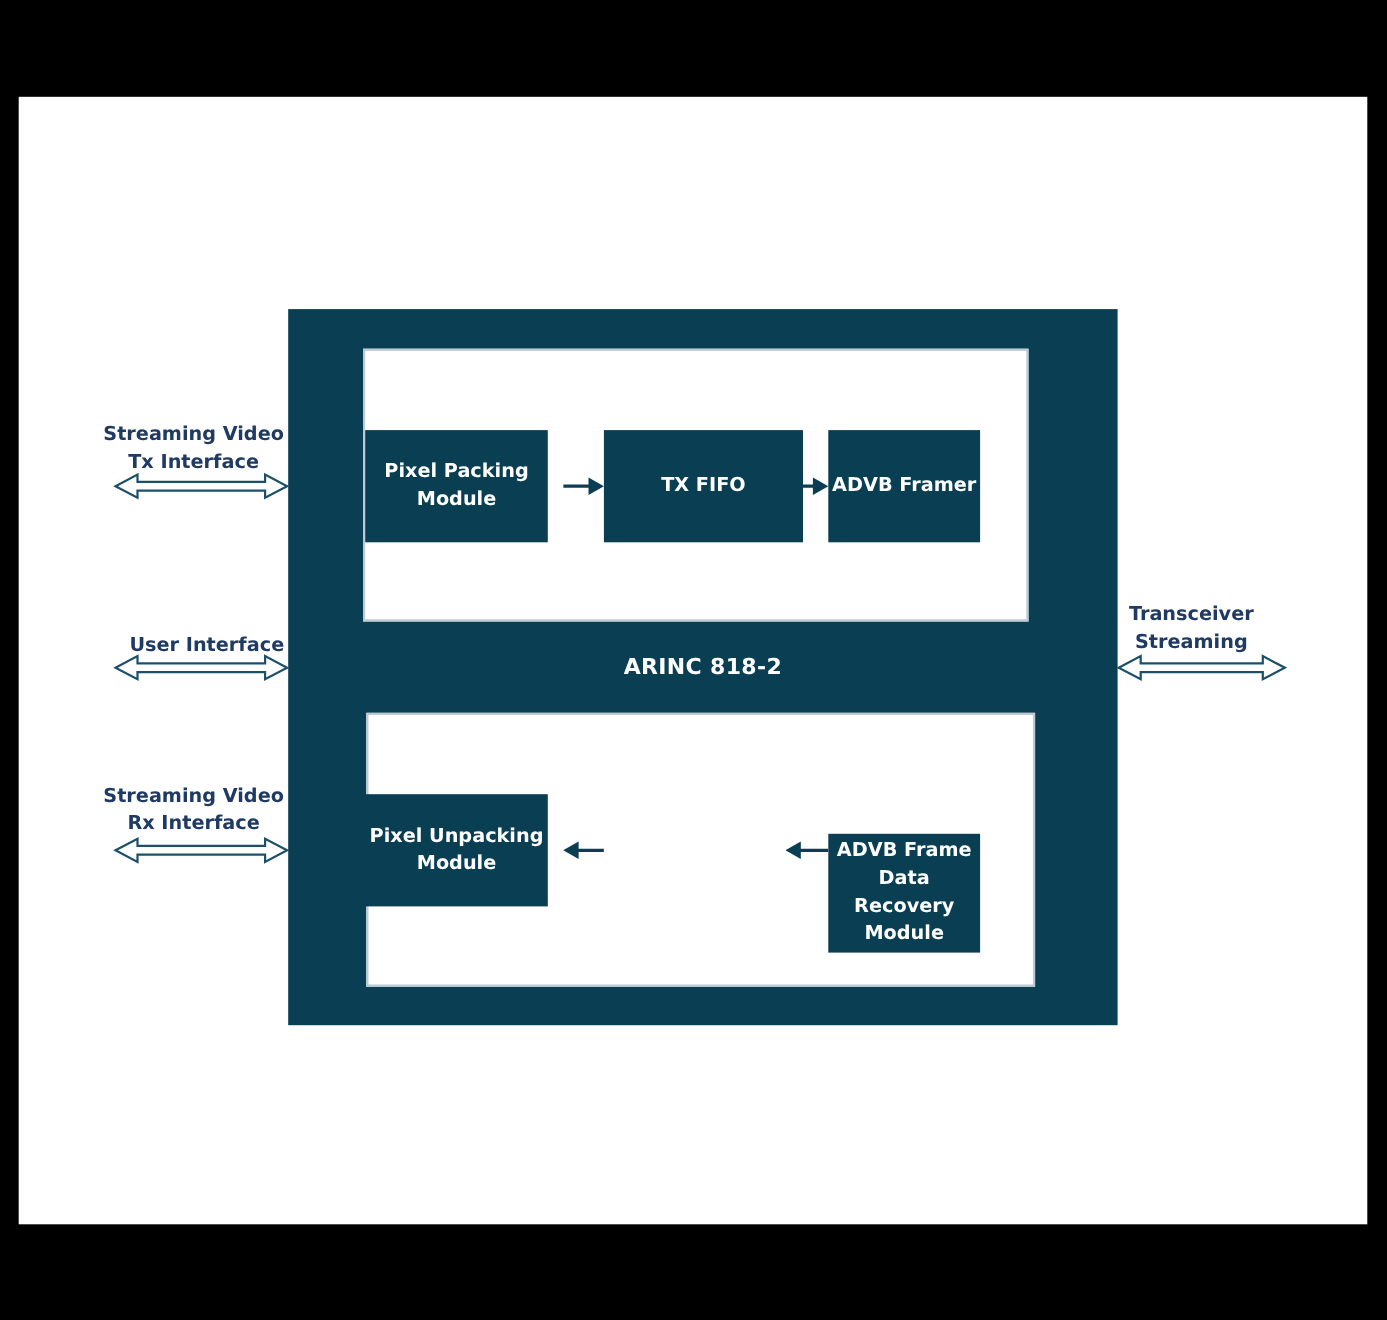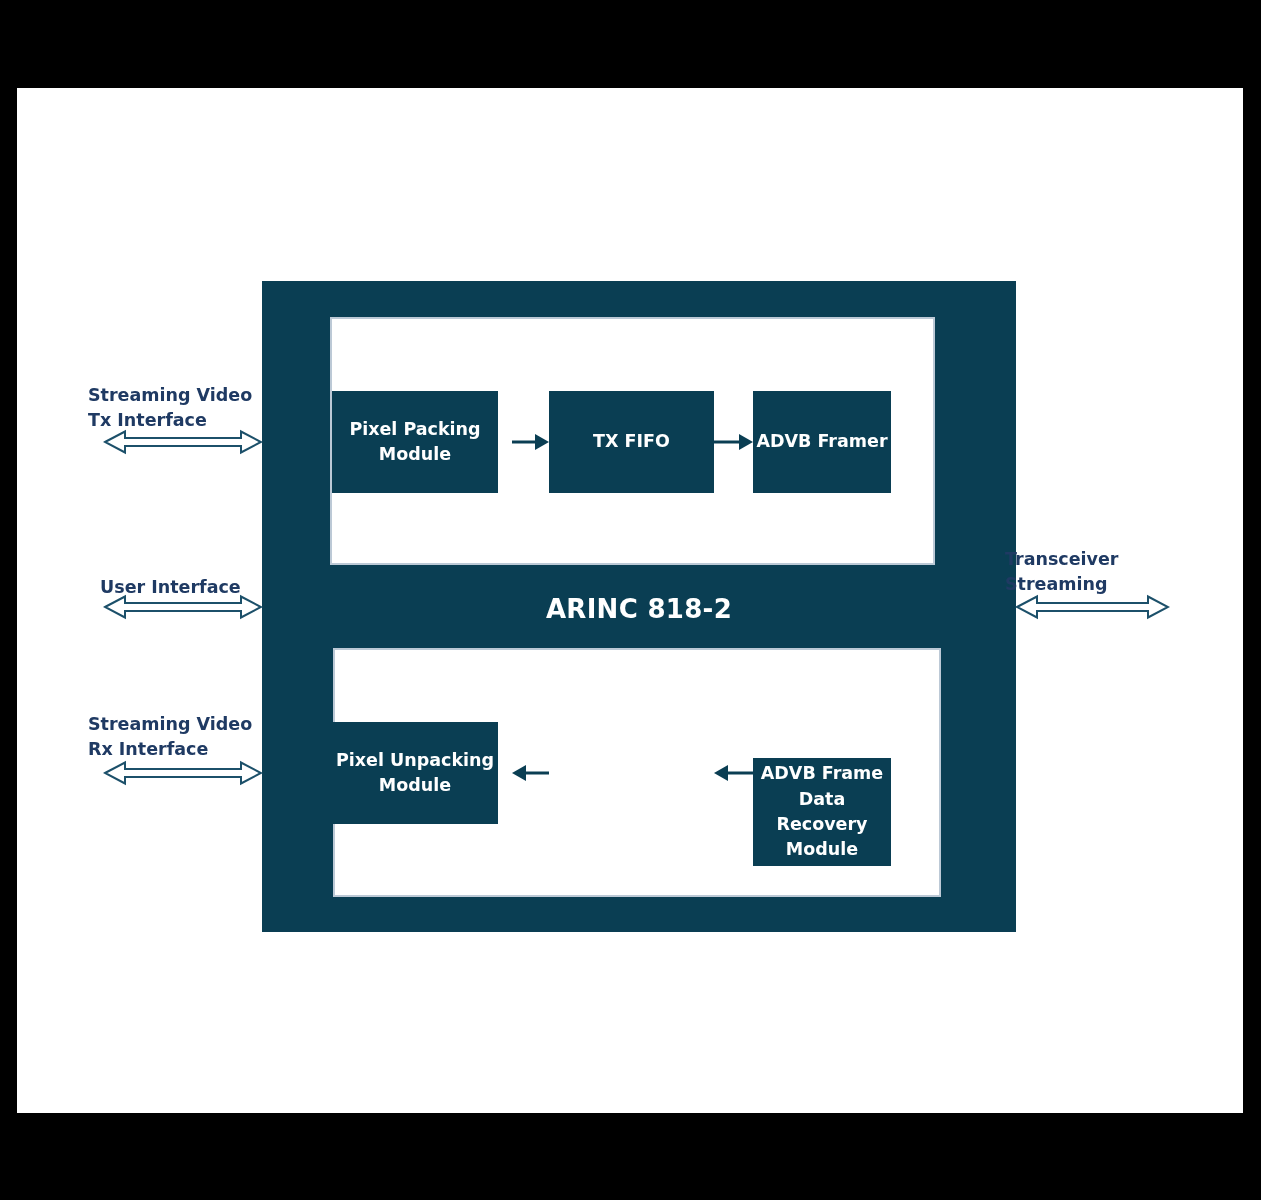--- a/index.html
+++ b/index.html
@@ -14,37 +14,37 @@
   .outer-block{
     left:262px;top:281px;width:754px;height:651px;background:var(--block-fill,#0a3e53);
   }
   .inner-panel{
     background:var(--panel-fill,#fff);border:2px solid #bcc9d6;box-sizing:border-box;
   }
   .tx-panel{left:330px;top:317px;width:605px;height:248px;}
   .rx-panel{left:333px;top:648px;width:608px;height:249px;}
   .arinc-title{
     left:262px;top:594px;width:754px;text-align:center;
-    color:var(--box-text,#fff);font-size:26px;font-weight:bold;letter-spacing:.3px;
+    color:var(--box-text,#fff);font-size:20px;font-weight:bold;letter-spacing:.3px;
   }
   .module-box{
     background:var(--block-fill,#0a3e53);color:var(--box-text,#fff);
     display:flex;align-items:center;justify-content:center;text-align:center;
     font-size:17.5px;font-weight:bold;line-height:1.45;white-space:pre-line;
     box-sizing:border-box;
   }
   .row-top{top:391px;height:102px;}
   .row-bottom{top:722px;height:102px;}
   .col-1{left:332px;width:166px;}
-  .col-2{left:549px;width:165px;}
+  .col-2{left:549px;width:181px;}
   .col-3{left:753px;width:138px;}
   .rx-tall{top:758px;height:108px;}
   .iface-label{
     color:var(--label-text,#1f3a63);font-size:17.5px;font-weight:bold;
-    line-height:25px;white-space:pre-line;
+    line-height:25px;text-align:center;white-space:pre-line;
   }
   .flow-arrow{color:var(--block-fill,#0a3e53);display:block;}
   .dbl-arrow{color:var(--arrow-outline,#1c506a);display:block;}
   svg{display:block;}
 </style>
 </head>
 <body>
 
 <div class="stage">
 

